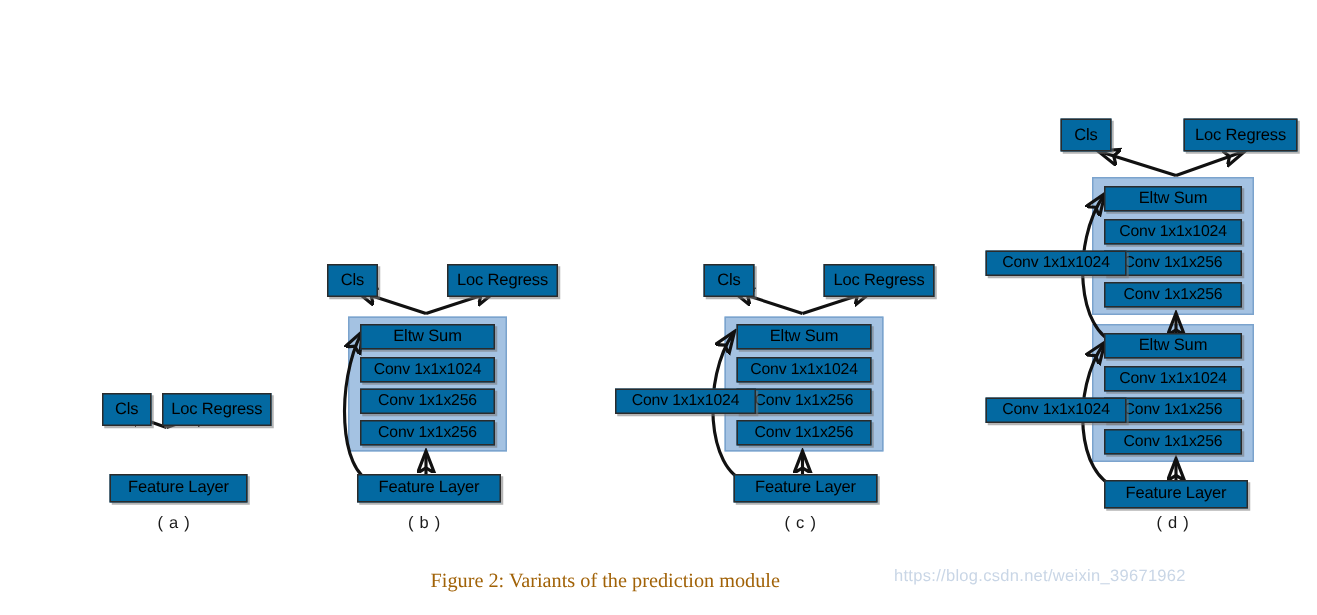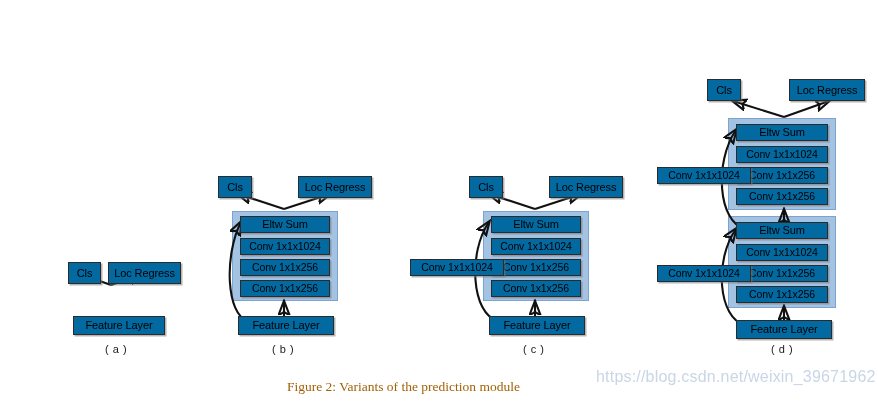--- a/index.html
+++ b/index.html
@@ -62,23 +62,23 @@
     top: 379px;
     font-family: "Liberation Serif", serif;
     font-size: 13.5px;
     color: #a16207;
     white-space: nowrap;
     z-index: 6;
   }
   #watermark {
     position: absolute;
     left: 596px;
-    top: 368px;
+    top: 378px;
     font-family: "Liberation Sans", sans-serif;
-    font-size: 16px;
+    font-size: 11px;
     color: #c9d6e6;
     white-space: nowrap;
     letter-spacing: 0.2px;
     z-index: 4;
   }
   
   #arrows {
     position: absolute;
     left: 0; top: 0;
     width: 878px; height: 410px;

